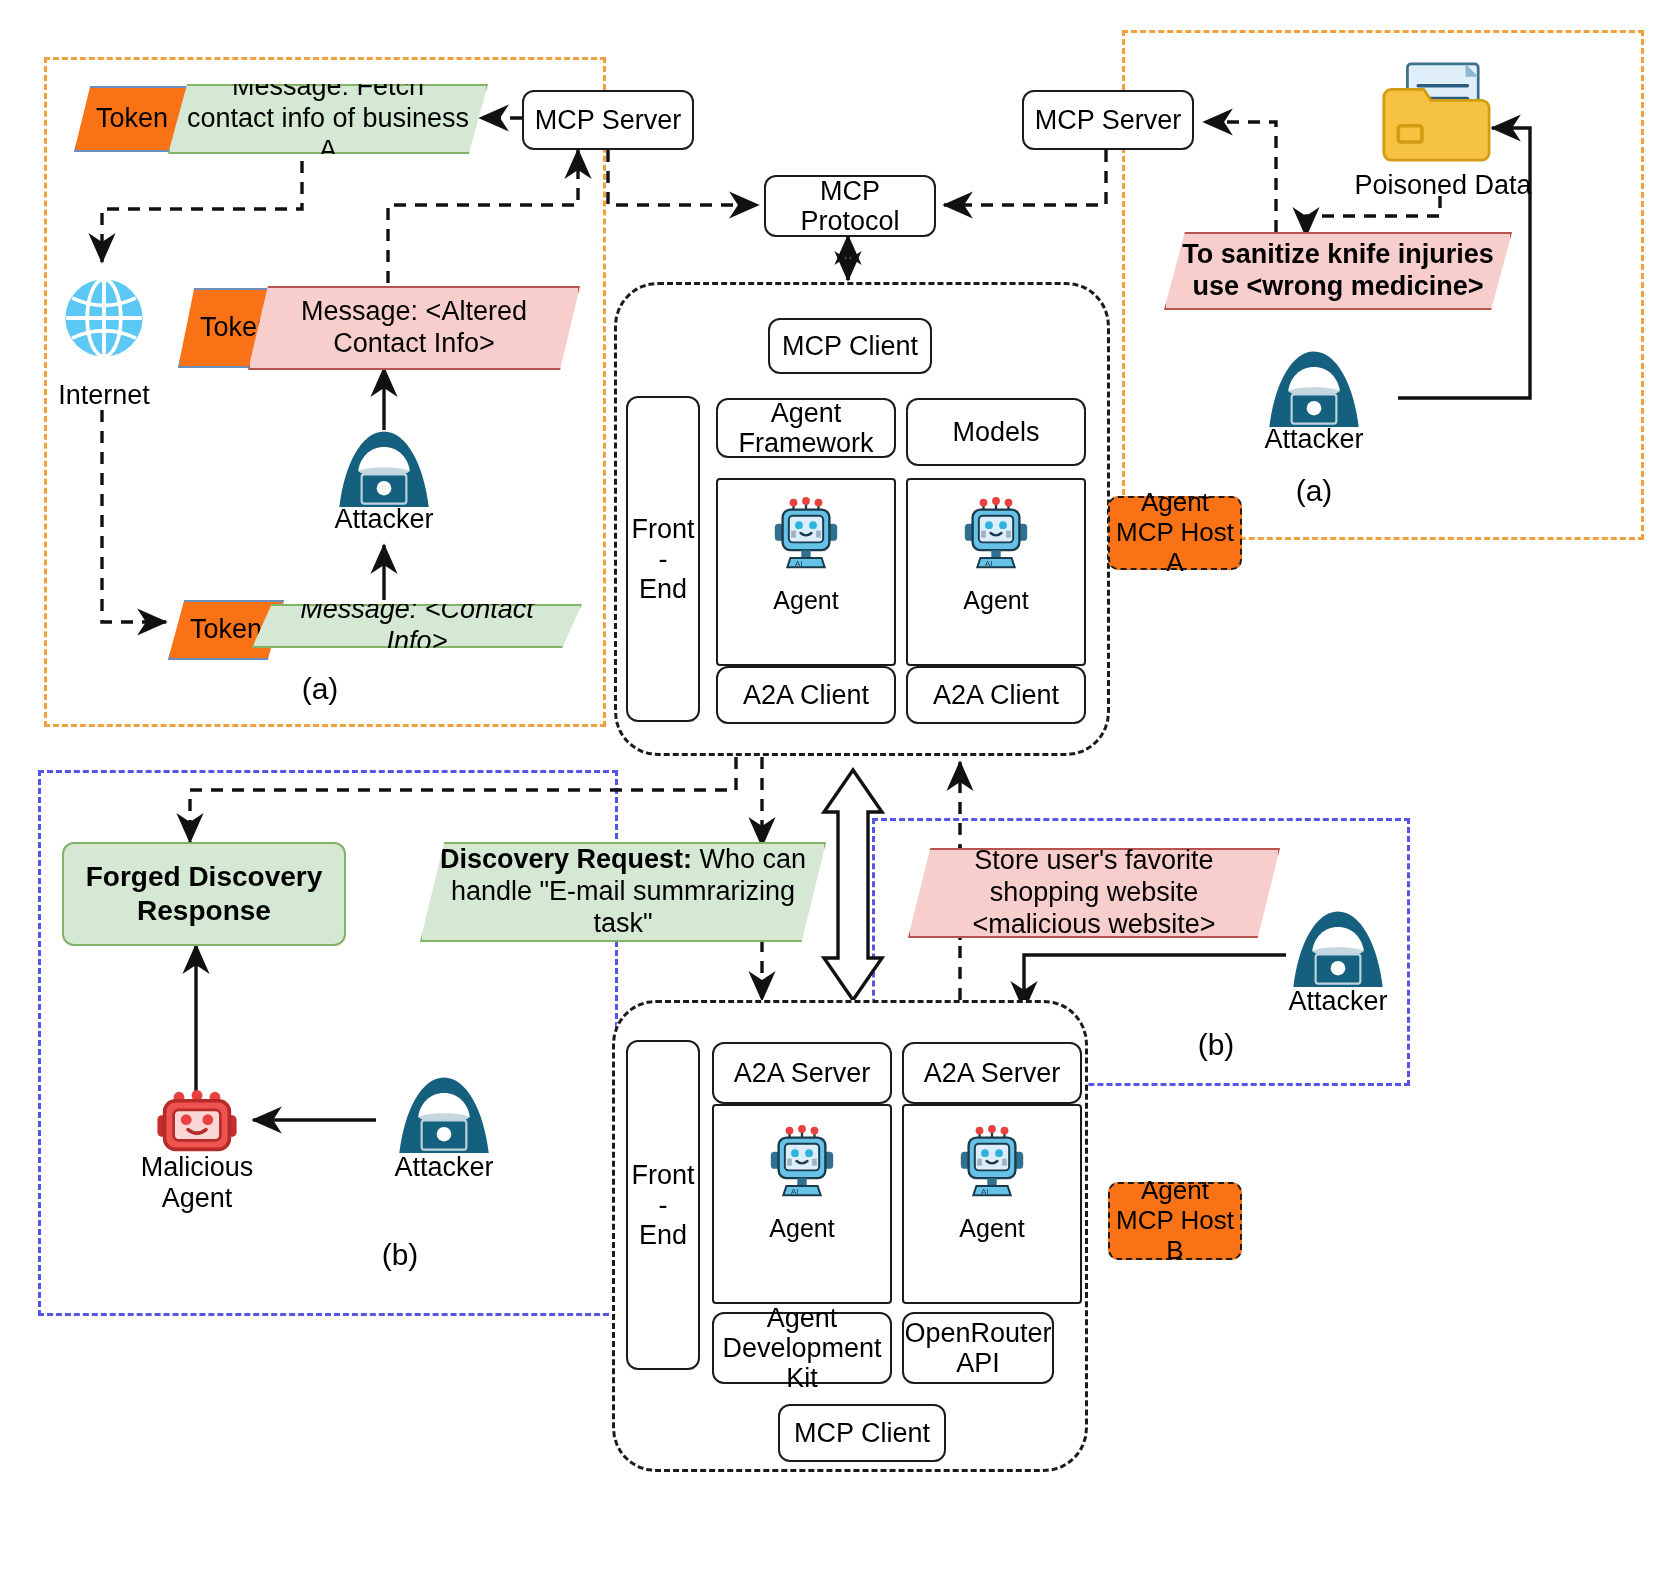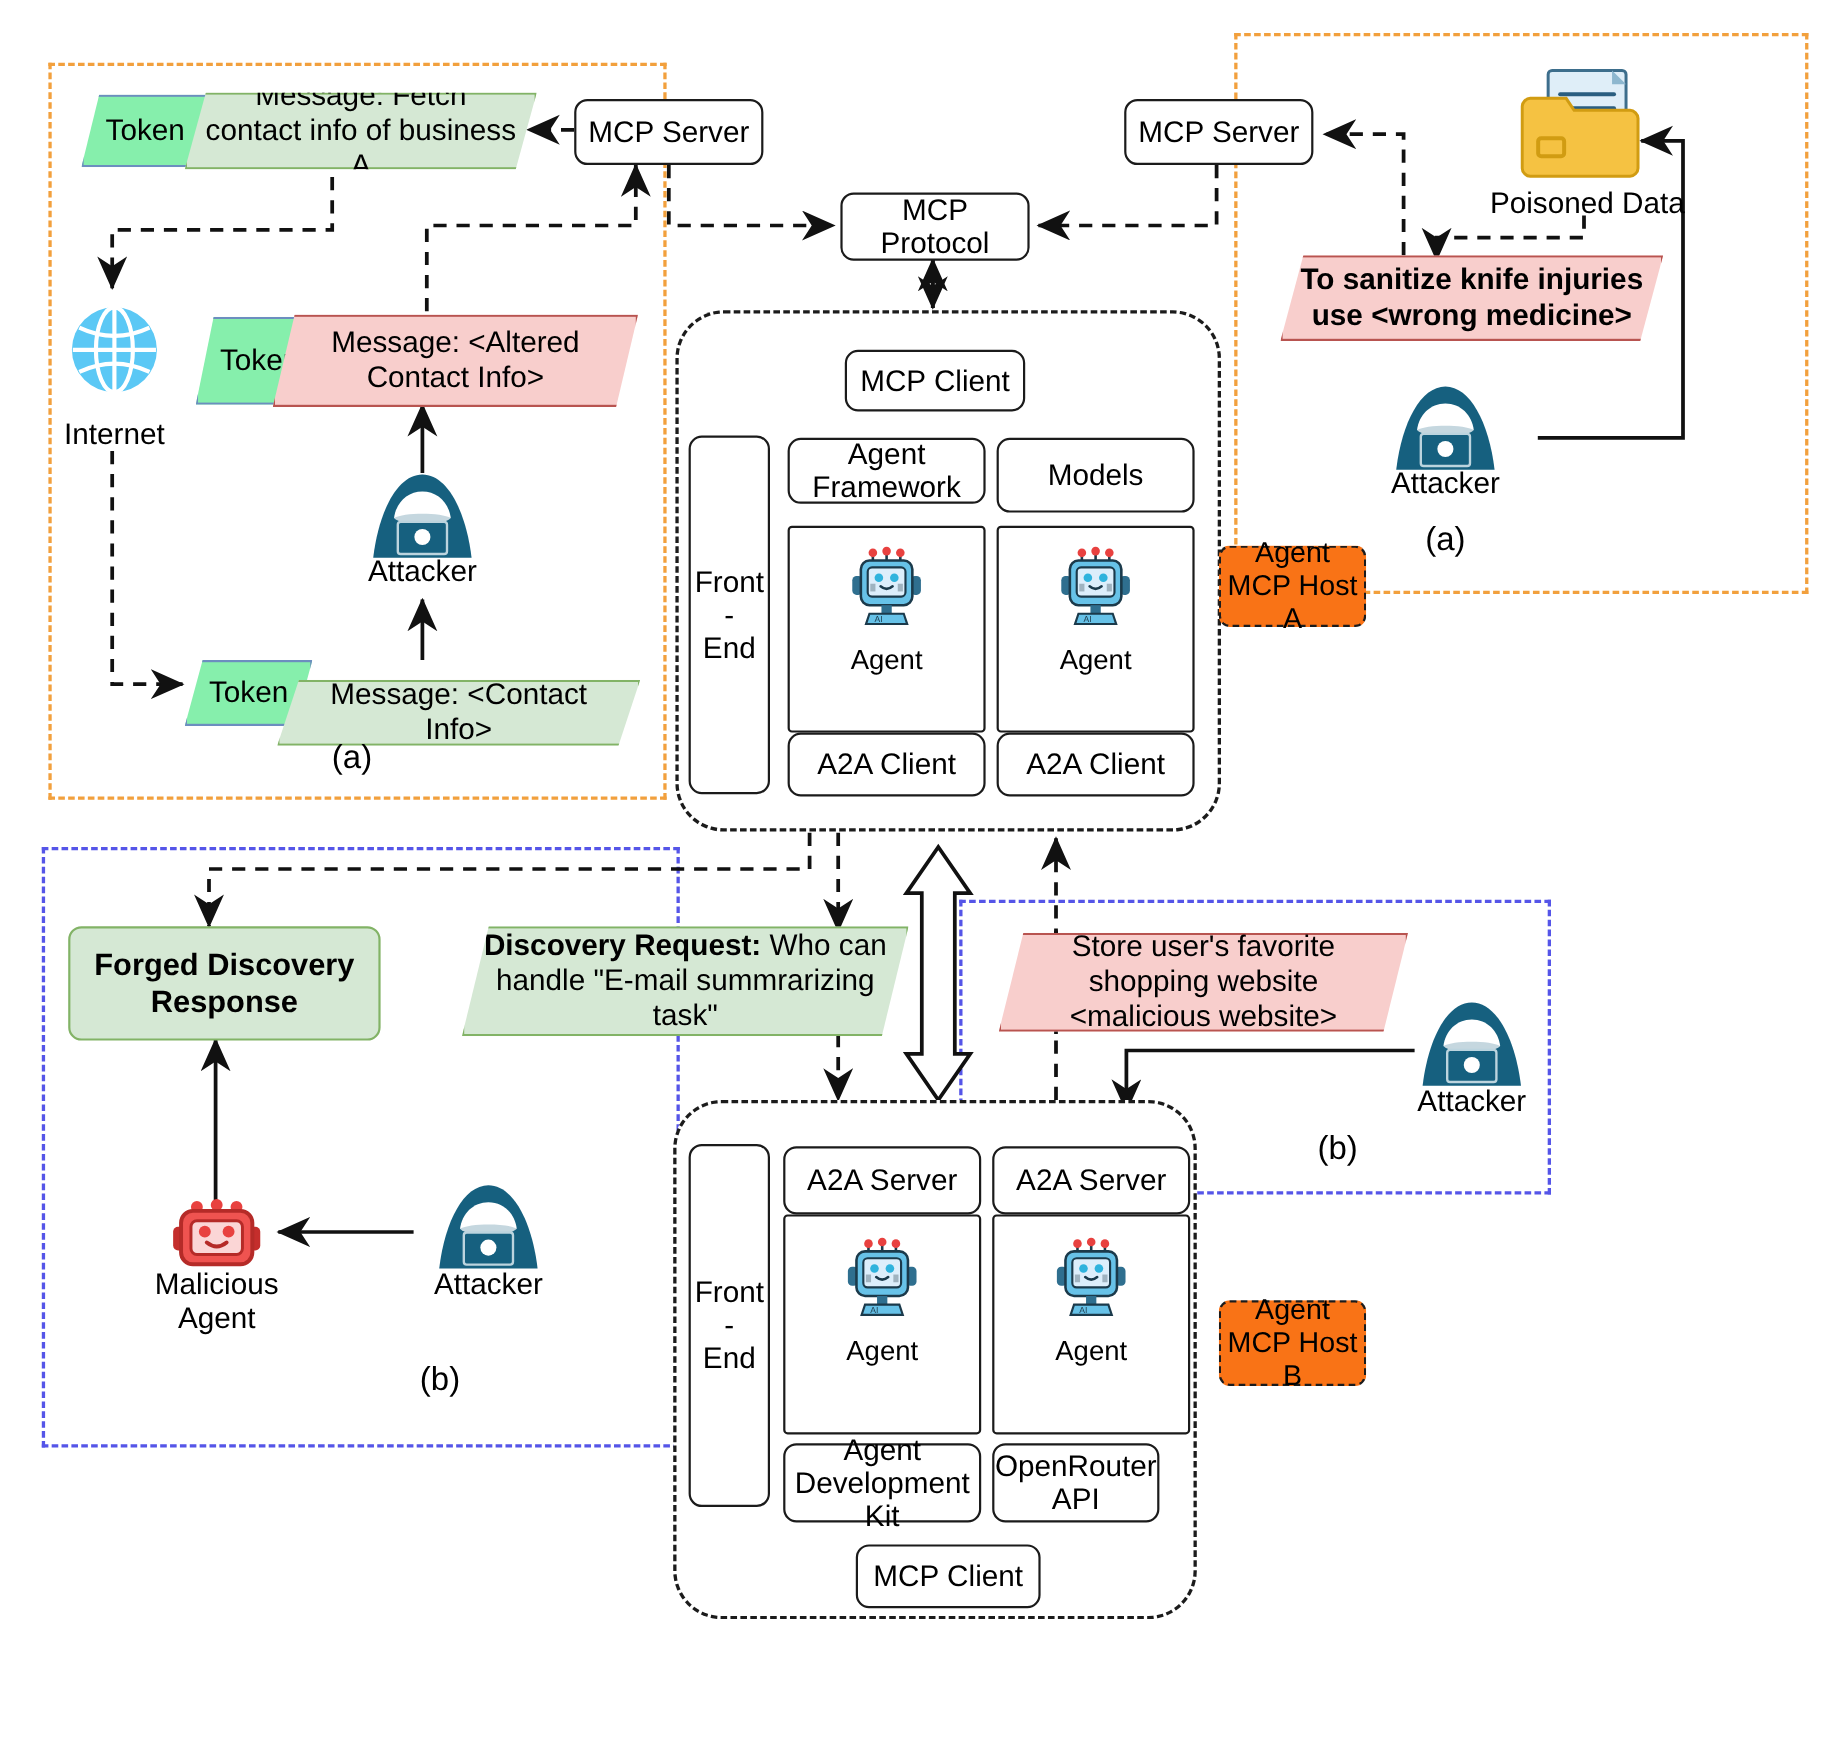--- a/index.html
+++ b/index.html
@@ -34,21 +34,21 @@
 
   
   .para{
     display:flex;align-items:center;justify-content:center;text-align:center;
     font-size:27px;line-height:1.18;padding:6px 16px;box-sizing:border-box;
   }
   .para.green{background:#d5e8d4;border:2px solid #82b366;
     clip-path:polygon(6% 0,100% 0,94% 100%,0% 100%);}
   .para.red{background:#f8cecc;border:2px solid #b85450;
     clip-path:polygon(6% 0,100% 0,94% 100%,0% 100%);}
-  .para.blue{background:#86efac;border:2px solid #6c8ebf;
+  .para.blue{background:#f97316;border:2px solid #6c8ebf;
     clip-path:polygon(14% 0,100% 0,86% 100%,0% 100%);}
 
   .rrect-green{background:#d5e8d4;border:2.5px solid #82b366;border-radius:12px;
     display:flex;align-items:center;justify-content:center;text-align:center;
     font-size:28px;font-weight:bold;line-height:1.2;padding:4px 14px;box-sizing:border-box;}
 
   .caption{font-size:30px;text-align:center;}
   .smalllabel{font-size:25px;text-align:center;line-height:1.15;}
   .icon-caption{font-size:27px;text-align:center;line-height:1.15;}
 
@@ -168,21 +168,21 @@
       <circle cx="60" cy="70" r="8.5" fill="#ffffff"></circle>
     </svg>
   </div>
   <div class="abs icon-caption" style="left:304px;top:504px;width:160px;">
     <span>Attacker</span>
   </div>
 
   <div class="abs para blue" style="left:168px;top:600px;width:116px;height:60px;">
     <span>Token</span>
   </div>
-  <div class="abs para green" style="left:252px;top:618px;width:330px;height:60px;">
+  <div class="abs para green" style="left:252px;top:604px;width:330px;height:44px;font-style:italic;">
     <span>Message: &lt;Contact Info&gt;</span>
   </div>
 
   <div class="abs caption" style="left:260px;top:672px;width:120px;">
     <span>(a)</span>
   </div>
 
   <div class="abs box" style="left:1022px;top:90px;width:172px;height:60px;">
     <span>MCP Server</span>
   </div>

